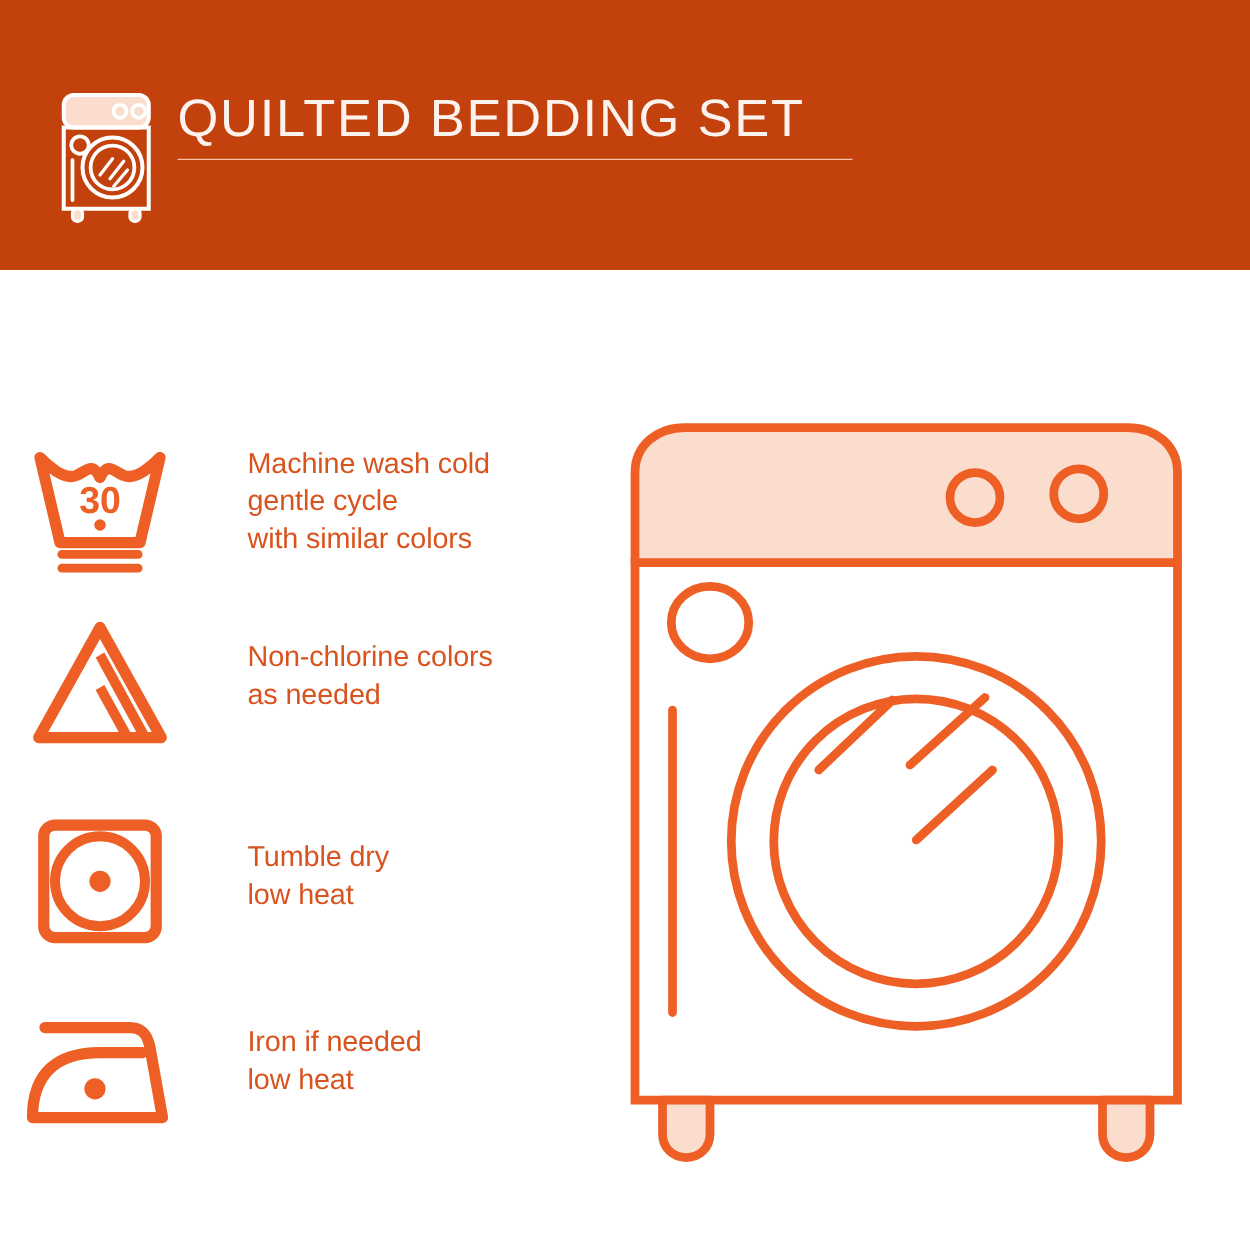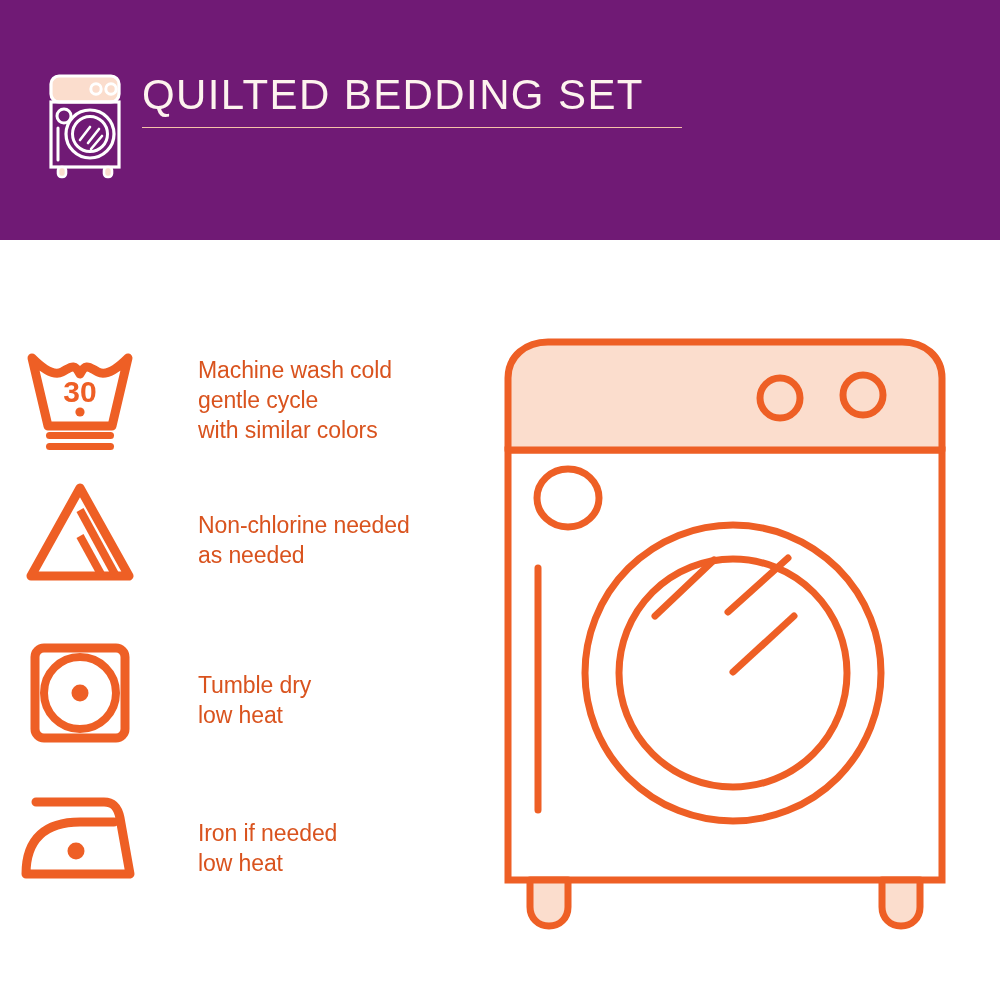--- a/index.html
+++ b/index.html
@@ -15,22 +15,22 @@
     overflow: hidden;
     position: relative;
   }
 
   
   .header {
     position: absolute;
     left: 0;
     top: 0;
     width: 1000px;
-    height: 240px;
-    background: #701a75;
+    height: 216px;
+    background: #c2410c;
     display: flex;
     align-items: center;
   }
   .header-logo {
     position: absolute;
     left: 44px;
     top: 72px;
     width: 82px;
     height: 108px;
   }
@@ -83,21 +83,21 @@
   .care-row-0 { top: 100px; }
   .care-row-1 { top: 240px; }
   .care-row-2 { top: 400px; }
   .care-row-3 { top: 548px; }
 
   .care-symbol {
     width: 160px;
     min-width: 160px;
     height: 120px;
     display: flex;
-    align-items: flex-start;
+    align-items: flex-end;
     justify-content: center;
   }
   .care-text {
     color: #d9531e;
     font-size: 23px;
     line-height: 30px;
     letter-spacing: -0.1px;
     font-weight: 400;
     font-family: "Liberation Sans", sans-serif;
     padding-left: 4px;
@@ -164,21 +164,21 @@
 
   <div class="care-row care-row-1">
     <div class="care-symbol">
       <svg width="118" height="106" viewBox="0 0 118 106" xmlns="http://www.w3.org/2000/svg">
         <path d="M59 8 L108 96 L10 96 Z" fill="none" stroke="#ee5f25" stroke-width="9" stroke-linejoin="round"></path>
         <line x1="59" y1="30" x2="95" y2="96" stroke="#ee5f25" stroke-width="8" stroke-linecap="butt"></line>
         <line x1="59" y1="56" x2="81" y2="96" stroke="#ee5f25" stroke-width="8" stroke-linecap="butt"></line>
       </svg>
     </div>
     <div class="care-text">
-      <span class="ln">Non-chlorine needed</span>
+      <span class="ln">Non-chlorine colors</span>
       <span class="ln">as needed</span>
     </div>
   </div>
 
   <div class="care-row care-row-2">
     <div class="care-symbol">
       <svg width="110" height="108" viewBox="0 0 110 108" xmlns="http://www.w3.org/2000/svg">
         <rect x="10" y="8" width="90" height="90" rx="9" fill="none" stroke="#ee5f25" stroke-width="9"></rect>
         <circle cx="55" cy="53" r="36" fill="none" stroke="#ee5f25" stroke-width="8"></circle>
         <circle cx="55" cy="53" r="8.5" fill="#ee5f25"></circle>

